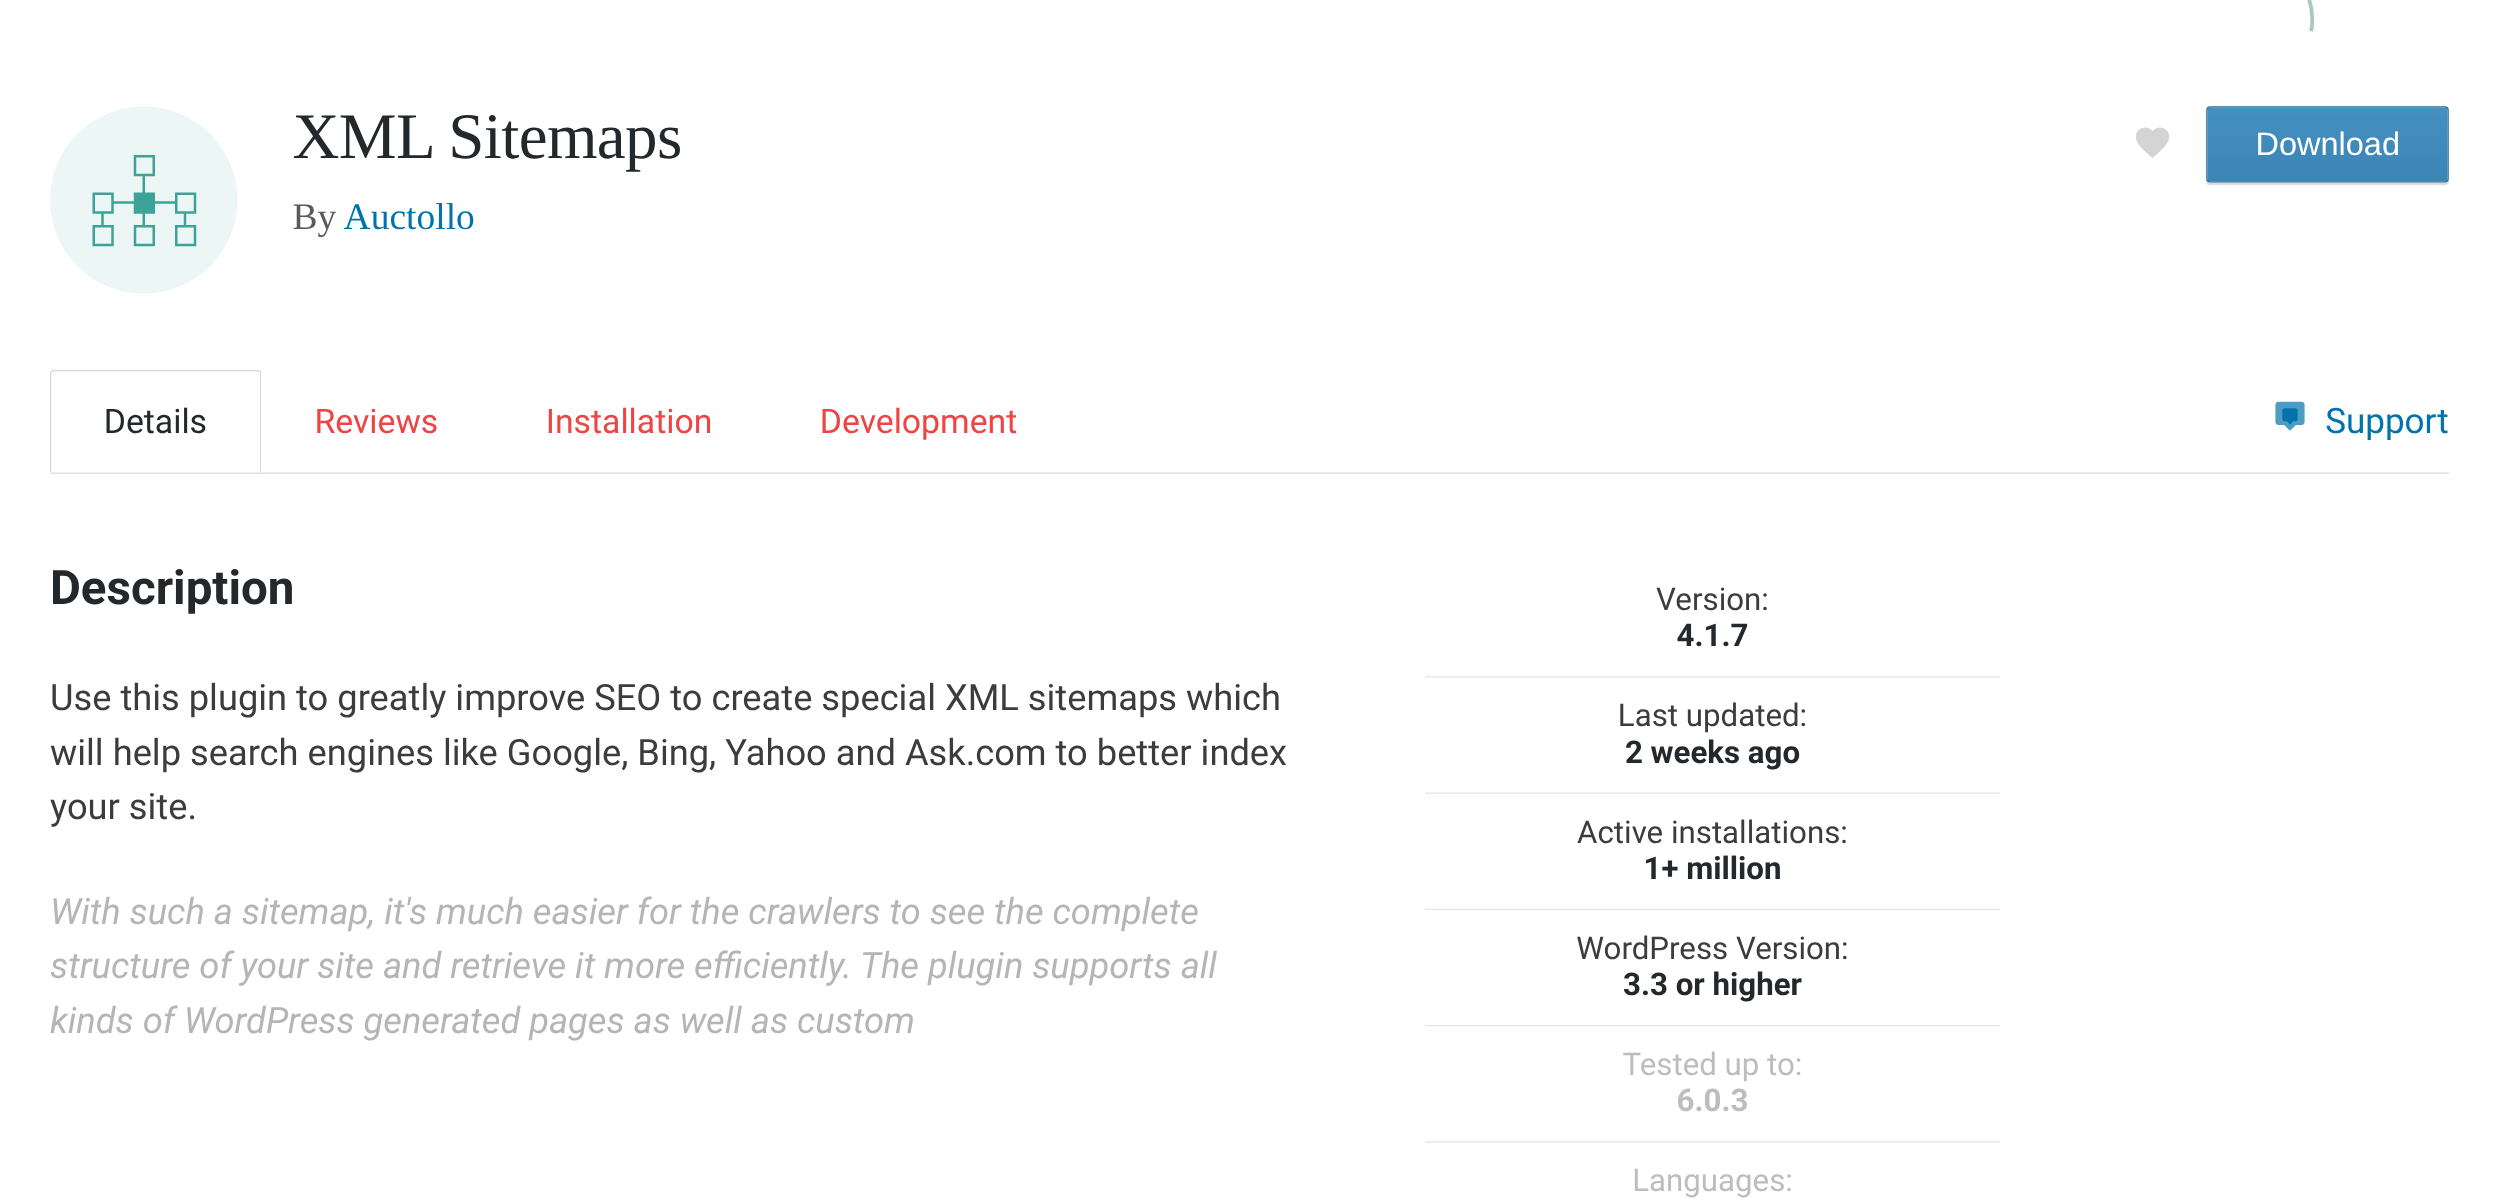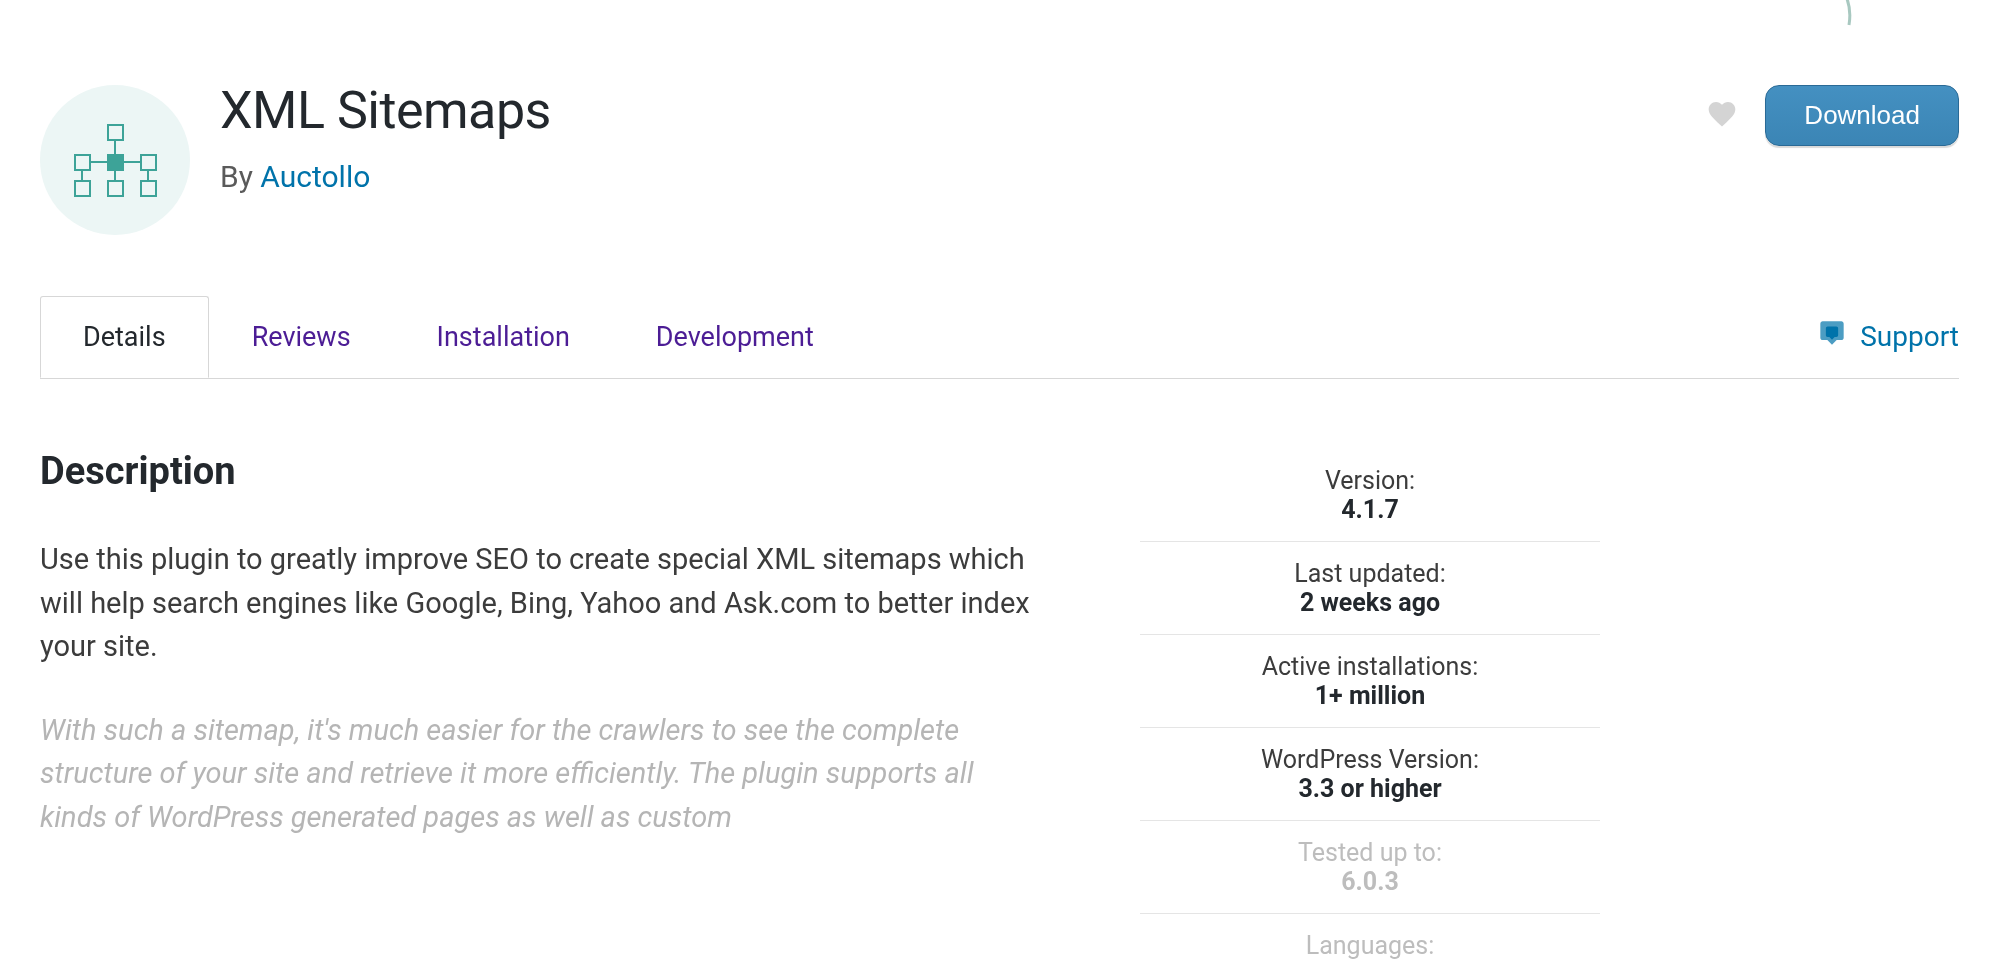--- a/index.html
+++ b/index.html
@@ -26,22 +26,23 @@
       width: 150px;
       height: 150px;
       background: #ecf6f5;
       border-radius: 50%;
       display: flex;
       align-items: center;
       justify-content: center;
       flex-shrink: 0;
     }
     .plugin-info {
-      margin-left: 30px;
+      margin-left: 44px;
       flex-grow: 1;
+      font-family: Liberation Serif, serif;
     }
     .plugin-title {
       font-size: 52px;
       font-weight: 400;
       color: #23282d;
       margin-top: -5px;
       letter-spacing: -0.5px;
     }
     .plugin-author {
       font-size: 30px;
@@ -60,40 +61,40 @@
     }
     .heart-icon {
       color: #d4d4d4;
       cursor: pointer;
     }
     .download-btn {
       background: #3b85b5;
       background: linear-gradient(to bottom, #4490c1, #3b85b5);
       color: #fff;
       border: 1px solid #2a6a96;
-      border-radius: 14px;
+      border-radius: 3px;
       padding: 14px 38px;
       font-size: 26px;
       cursor: pointer;
       box-shadow: 0 2px 1px rgba(0,0,0,0.15);
     }
     .tabs-row {
       display: flex;
       align-items: center;
       border-bottom: 1px solid #d7d7d7;
       position: relative;
     }
     .tabs {
       display: flex;
       gap: 0;
     }
     .tab {
       padding: 24px 42px;
       font-size: 27px;
-      color: #4c1d95;
+      color: #ef4444;
       cursor: pointer;
       border: 1px solid transparent;
       margin-bottom: -1px;
     }
     .tab.active {
       border: 1px solid #d7d7d7;
       border-bottom: 1px solid #fff;
       background: #fff;
       color: #23282d;
       border-radius: 3px 3px 0 0;

